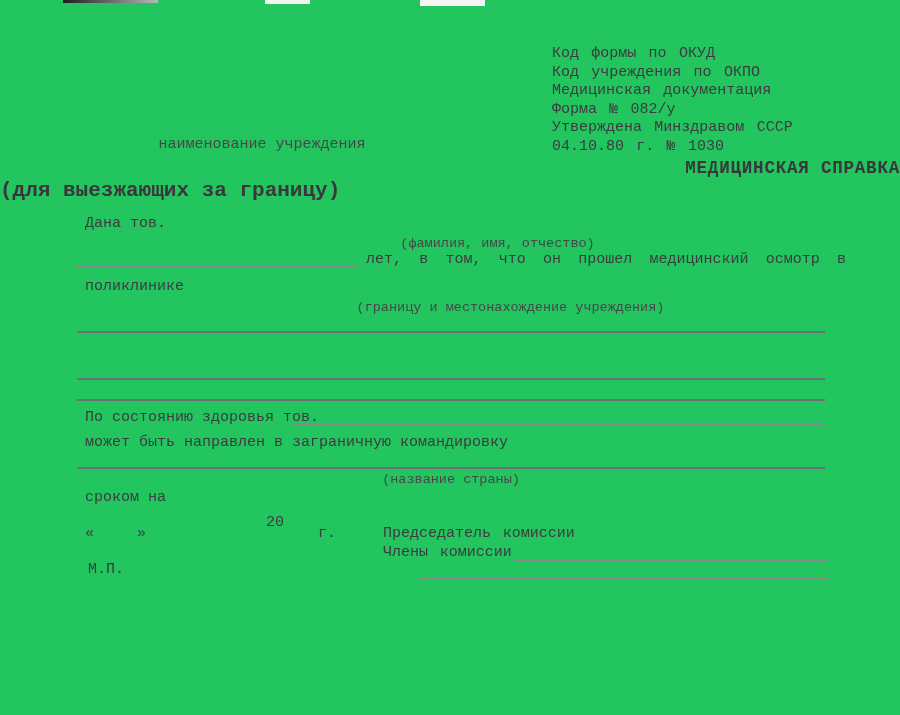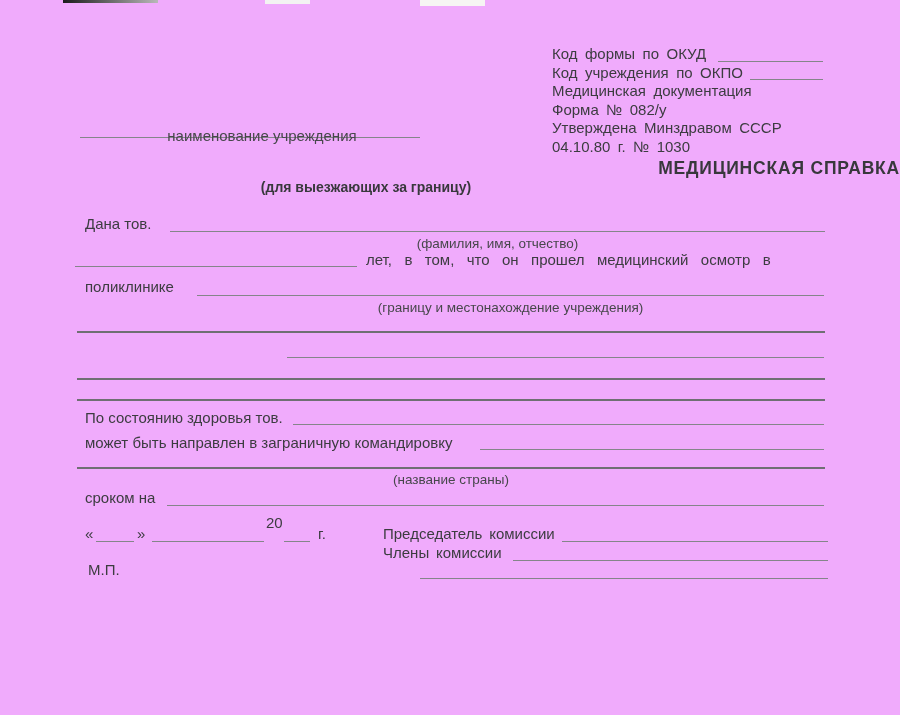--- a/index.html
+++ b/index.html
@@ -1,32 +1,32 @@
 <!DOCTYPE html>
 <html lang="ru"><head>
 <meta charset="utf-8">
 <style>
   html,body{margin:0;padding:0;background:#ffffff;}
   .page{
     position:relative;
     width:900px;height:715px;
-    background:#f0abfc;
+    background:#22c55e;
     overflow:hidden;
-    font-family:Liberation Sans, sans-serif;
+    font-family:Liberation Mono, monospace;
     color:#3c3c40;
   }
   .txt{position:absolute;font-size:15px;line-height:16px;white-space:nowrap;}
   .hint{position:absolute;font-size:13.5px;line-height:15px;color:#47474b;text-align:center;white-space:nowrap;}
   .fill-line{position:absolute;height:0;border-top:1.5px solid #85858a;}
   .rule{position:absolute;height:0;border-top:2px solid #6f6f73;}
   .codes{position:absolute;left:552px;top:45px;font-size:15px;line-height:18.6px;word-spacing:0.22em;white-space:nowrap;}
   .title-main{position:absolute;left:0;top:158px;width:900px;text-align:right;
     font-size:17.5px;font-weight:bold;letter-spacing:0.8px;color:#38383c;}
-  .title-sub{position:absolute;left:0;top:179px;width:732px;text-align:center;
-    font-size:14px;font-weight:bold;color:#38383c;}
+  .title-sub{position:absolute;left:0;top:179px;width:732px;text-align:left;
+    font-size:21px;font-weight:bold;color:#38383c;}
   .age-text{word-spacing:0.55em;}
   .spread{word-spacing:0.18em;}
   .artifact{position:absolute;}
 </style>
 </head>
 <body>
 
 <div class="page">
 
   <div class="artifact" style="left:63px;top:0;width:95px;height:3px;background:linear-gradient(to right,#1c1c1c,#b8b8b8);"></div>
@@ -38,21 +38,21 @@
     <div>Код учреждения по ОКПО</div>
     <div>Медицинская документация</div>
     <div>Форма № 082/у</div>
     <div>Утверждена Минздравом СССР</div>
     <div>04.10.80 г. № 1030</div>
   </div>
   <div class="fill-line" style="left:718px;top:61px;width:105px;"></div>
   <div class="fill-line" style="left:750px;top:79px;width:73px;"></div>
 
   <div class="fill-line" style="left:80px;top:137px;width:340px;"></div>
-  <div class="hint" style="left:92px;top:128px;width:340px;font-size:15px;">наименование учреждения</div>
+  <div class="hint" style="left:92px;top:137px;width:340px;font-size:15px;">наименование учреждения</div>
 
   <div class="title-main">МЕДИЦИНСКАЯ СПРАВКА</div>
   <div class="title-sub">(для выезжающих за границу)</div>
 
   <div class="txt" style="left:85px;top:216px;">Дана тов.</div>
   <div class="fill-line" style="left:170px;top:231px;width:655px;"></div>
   <div class="hint" style="left:170px;top:236px;width:655px;">(фамилия, имя, отчество)</div>
 
   <div class="fill-line" style="left:75px;top:266px;width:282px;"></div>
   <div class="txt age-text" style="left:366px;top:252px;">лет, в том, что он прошел медицинский осмотр в</div>

